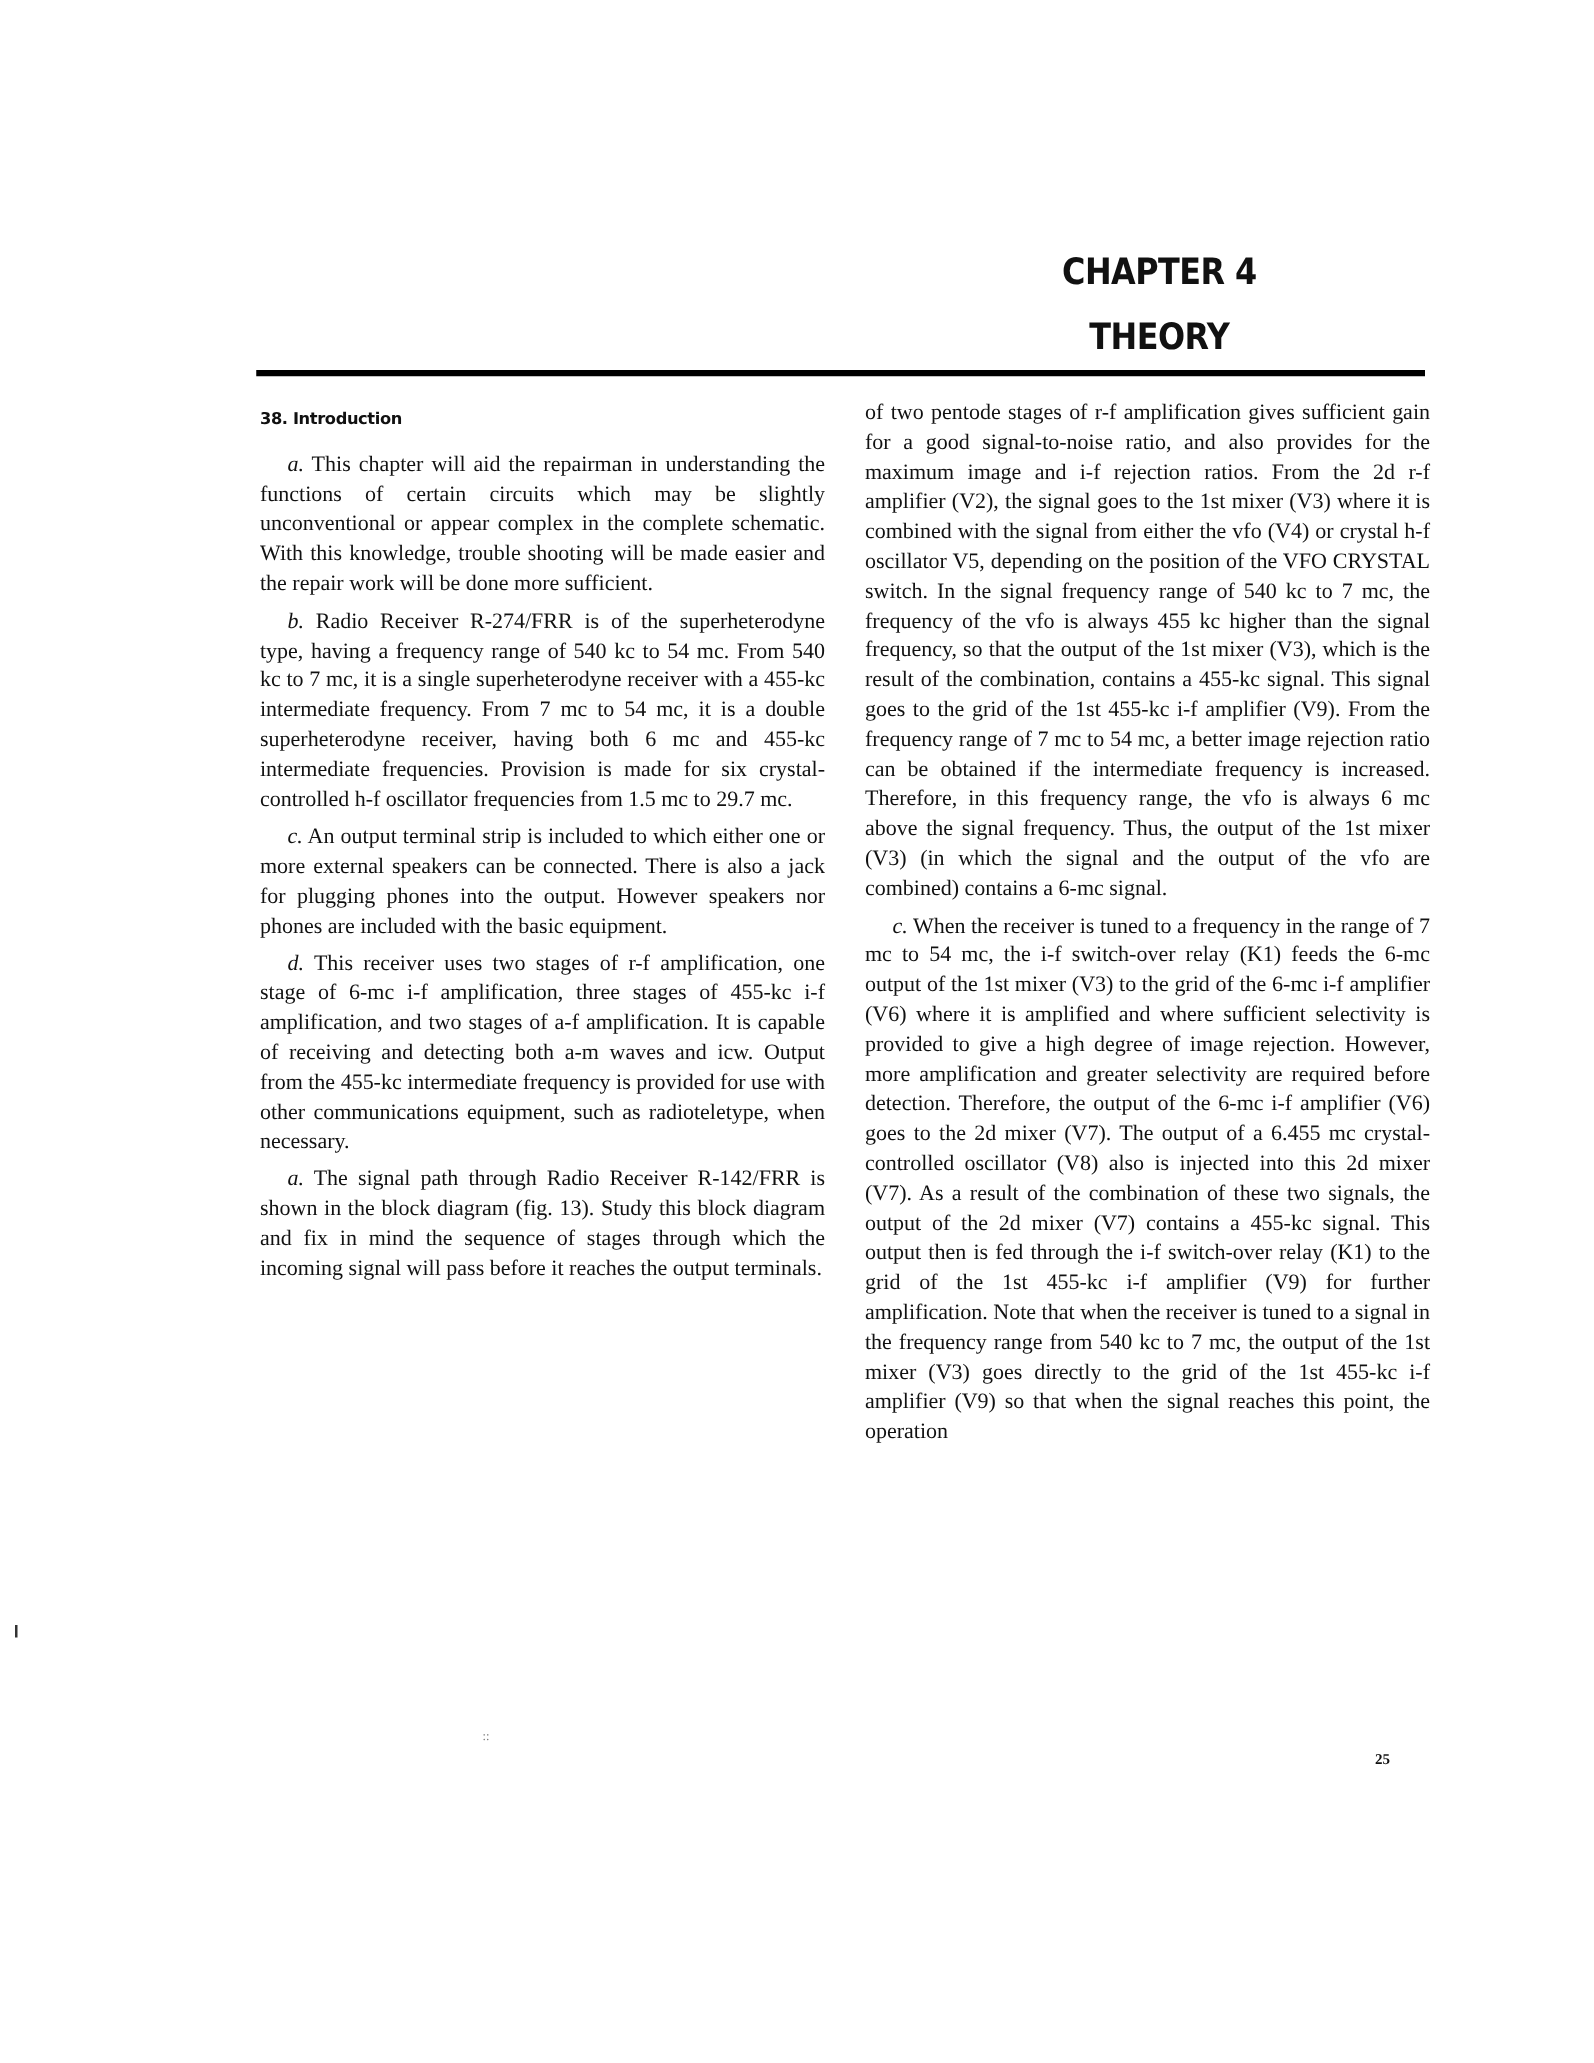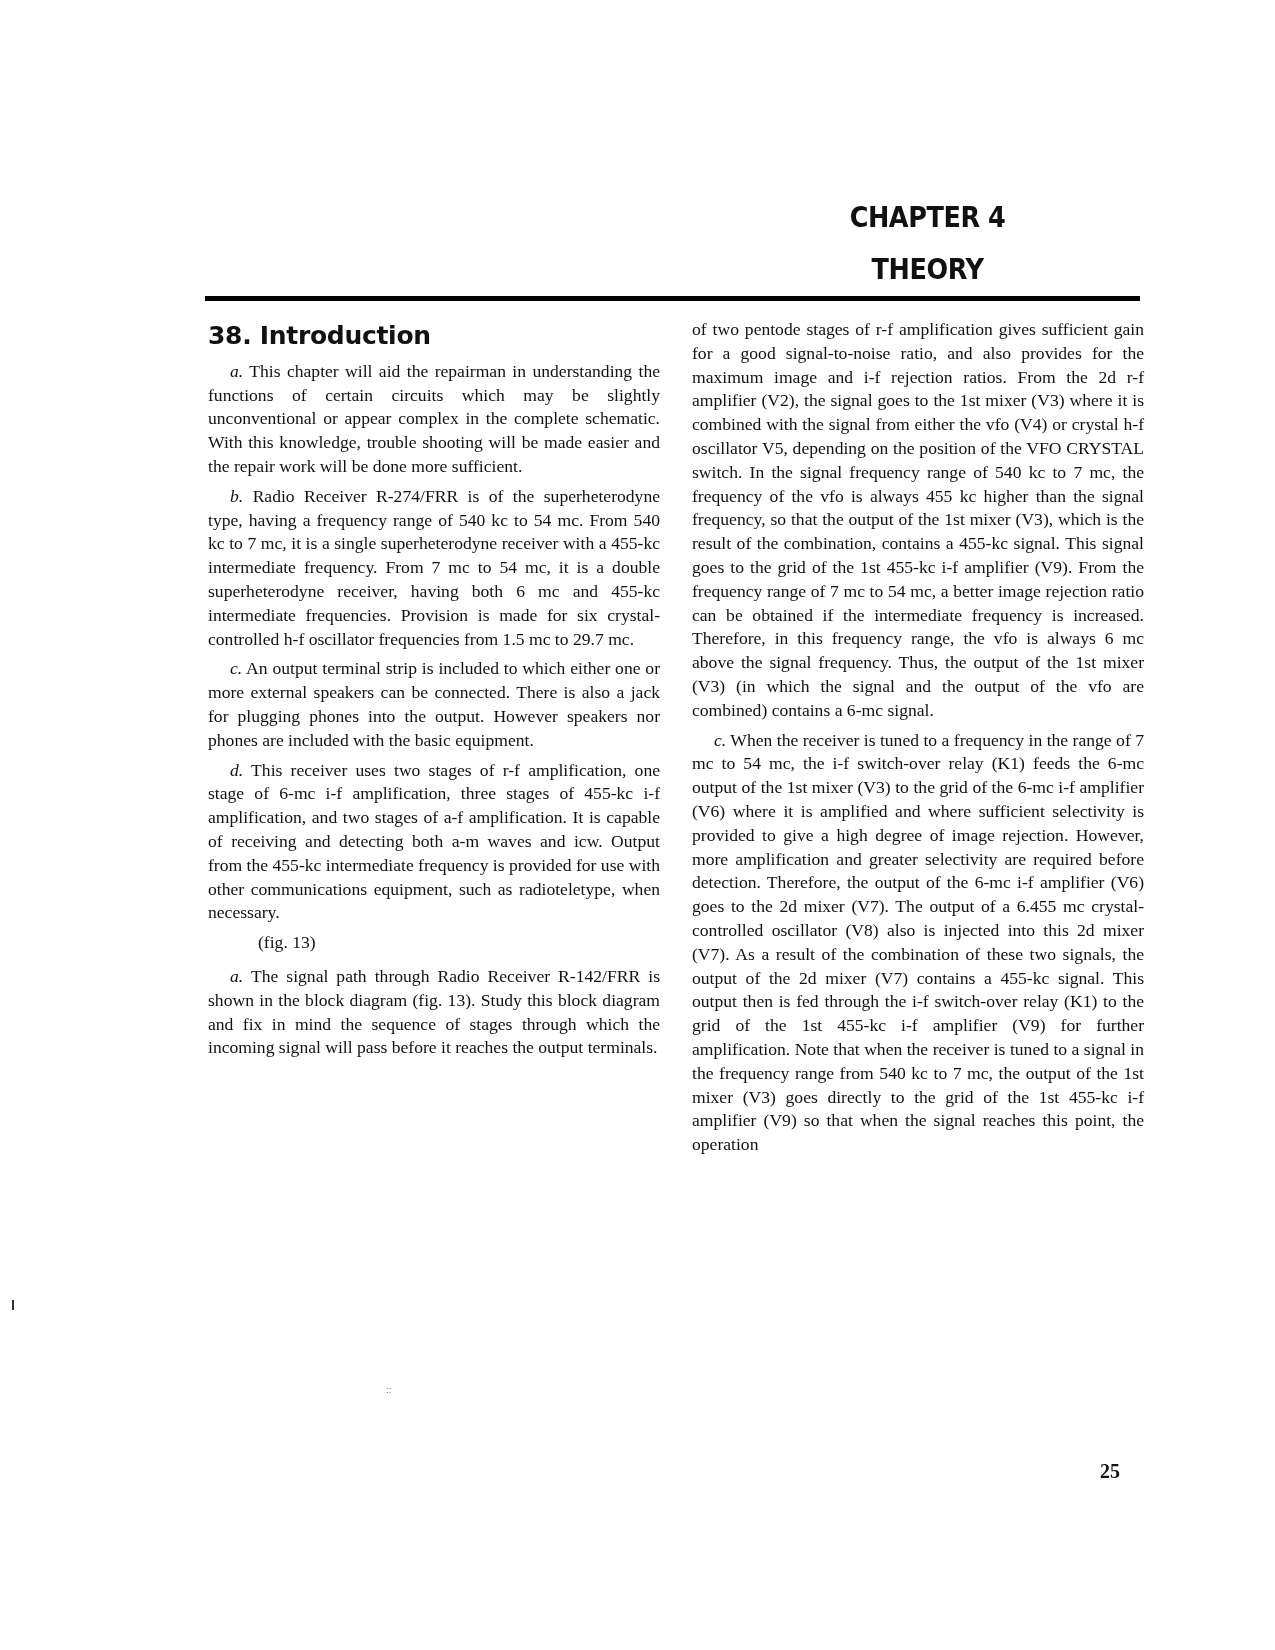--- a/index.html
+++ b/index.html
@@ -7,41 +7,40 @@
     .chapter-head { position: absolute; left: 0; width: 1275px; text-align: center; font-family: "DejaVu Sans", sans-serif; font-weight: bold; }
     #chapter-label { top: 200px; left: 290px; font-size: 29px; letter-spacing: -0.5px; transform: scaleX(0.88); }
     #chapter-title { top: 252px; left: 290px; font-size: 29px; letter-spacing: -0.5px; transform: scaleX(0.88); }
     .rule { position: absolute; left: 205px; width: 935px; top: 296px; height: 5px; background: #000; }
     .col { position: absolute; top: 318px; width: 452px; font-family: "Liberation Serif", serif; font-size: 17.6px; line-height: 23.8px; }
     .col-left { left: 208px; }
     .col-right { left: 692px; }
     .col p { margin: 0 0 6px 0; text-align: justify; text-indent: 22px; }
     .col p.cont { text-indent: 0; }
     .col .lbl { font-style: italic; }
-    h2.sec { font-family: "DejaVu Sans", sans-serif; font-weight: bold; font-size: 25px; margin: 6px 0 12px 0; letter-spacing: -0.3px; }
+    h2.sec { font-family: "DejaVu Sans", sans-serif; font-weight: bold; font-size: 13px; margin: 6px 0 12px 0; letter-spacing: -0.3px; }
     .figref { margin: 0 0 10px 50px; }
-    .page-num { position: absolute; top: 1460px; left: 1100px; font-family: "Liberation Serif", serif; font-weight: bold; font-size: 20px; }
+    .page-num { position: absolute; top: 1400px; left: 1100px; font-family: "Liberation Serif", serif; font-weight: bold; font-size: 12px; }
     .gutter-mark { position: absolute; top: 1384px; left: 386px; font-size: 10px; color: #777; font-family: "Liberation Serif", serif; }
     .edge-mark { position: absolute; top: 1300px; left: 12px; width: 2px; height: 10px; background: #333; }
   </style>
 </head>
 <body>
 
 <div class="chapter-head" id="chapter-label">CHAPTER 4</div>
 <div class="chapter-head" id="chapter-title">THEORY</div>
 <div class="rule"></div>
 
 <div class="col col-left">
   <h2 class="sec">38. Introduction</h2>
   <p><span class="lbl">a.</span><span> This chapter will aid the repairman in understanding the functions of certain circuits which may be slightly unconventional or appear complex in the complete schematic.  With this knowledge, trouble shooting will be made easier and the repair work will be done more sufficient.</span></p>
   <p><span class="lbl">b.</span><span> Radio Receiver R-274/FRR is of the superheterodyne type, having a frequency range of 540 kc to 54 mc.  From 540 kc to 7 mc, it is a single superheterodyne receiver with a 455-kc intermediate frequency.  From 7 mc to 54 mc, it is a double superheterodyne receiver, having both 6 mc and 455-kc intermediate frequencies.  Provision is made for six crystal-controlled h-f oscillator frequencies from 1.5 mc to 29.7 mc.</span></p>
   <p><span class="lbl">c.</span><span> An output terminal strip is included to which either one or more external speakers can be connected.  There is also a jack for plugging phones into the output.  However speakers nor phones are included with the basic equipment.</span></p>
   <p><span class="lbl">d.</span><span> This receiver uses two stages of r-f amplification, one stage of 6-mc i-f amplification, three stages of 455-kc i-f amplification, and two stages of a-f amplification.  It is capable of receiving and detecting both a-m waves and icw.  Output from the 455-kc intermediate frequency is provided for use with other communications equipment, such as radioteletype, when necessary.</span></p>
 
-  <div class="figref">(fig. 13)</div>
   <p><span class="lbl">a.</span><span> The signal path through Radio Receiver R-142/FRR is shown in the block diagram (fig. 13).  Study this block diagram and fix in mind the sequence of stages through which the incoming signal will pass before it reaches the output terminals.</span></p>
 </div>
 
 <div class="col col-right">
   <p class="cont">of two pentode stages of r-f amplification gives sufficient gain for a good signal-to-noise ratio, and also provides for the maximum image and i-f rejection ratios.  From the 2d r-f amplifier (V2), the signal goes to the 1st mixer (V3) where it is combined with the signal from either the vfo (V4) or crystal h-f oscillator V5, depending on the position of the VFO CRYSTAL switch.  In the signal frequency range of 540 kc to 7 mc, the frequency of the vfo is always 455 kc higher than the signal frequency, so that the output of the 1st mixer (V3), which is the result of the combination, contains a 455-kc signal.  This signal goes to the grid of the 1st 455-kc i-f amplifier (V9).  From the frequency range of 7 mc to 54 mc, a better image rejection ratio can be obtained if the intermediate frequency is increased.  Therefore, in this frequency range, the vfo is always 6 mc above the signal frequency.  Thus, the output of the 1st mixer (V3) (in which the signal and the output of the vfo are combined) contains a 6-mc signal.</p>
   <p><span class="lbl">c.</span><span> When the receiver is tuned to a frequency in the range of 7 mc to 54 mc, the i-f switch-over relay (K1) feeds the 6-mc output of the 1st mixer (V3) to the grid of the 6-mc i-f amplifier (V6) where it is amplified and where sufficient selectivity is provided to give a high degree of image rejection.  However, more amplification and greater selectivity are required before detection.  Therefore, the output of the 6-mc i-f amplifier (V6) goes to the 2d mixer (V7).  The output of a 6.455 mc crystal-controlled oscillator (V8) also is injected into this 2d mixer (V7).  As a result of the combination of these two signals, the output of the 2d mixer (V7) contains a 455-kc signal.  This output then is fed through the i-f switch-over relay (K1) to the grid of the 1st 455-kc i-f amplifier (V9) for further amplification.  Note that when the receiver is tuned to a signal in the frequency range from 540 kc to 7 mc, the output of the 1st mixer (V3) goes directly to the grid of the 1st 455-kc i-f amplifier (V9) so that when the signal reaches this point, the operation</span></p>
 </div>
 
 <div class="gutter-mark">::</div>
 <div class="edge-mark"></div>

